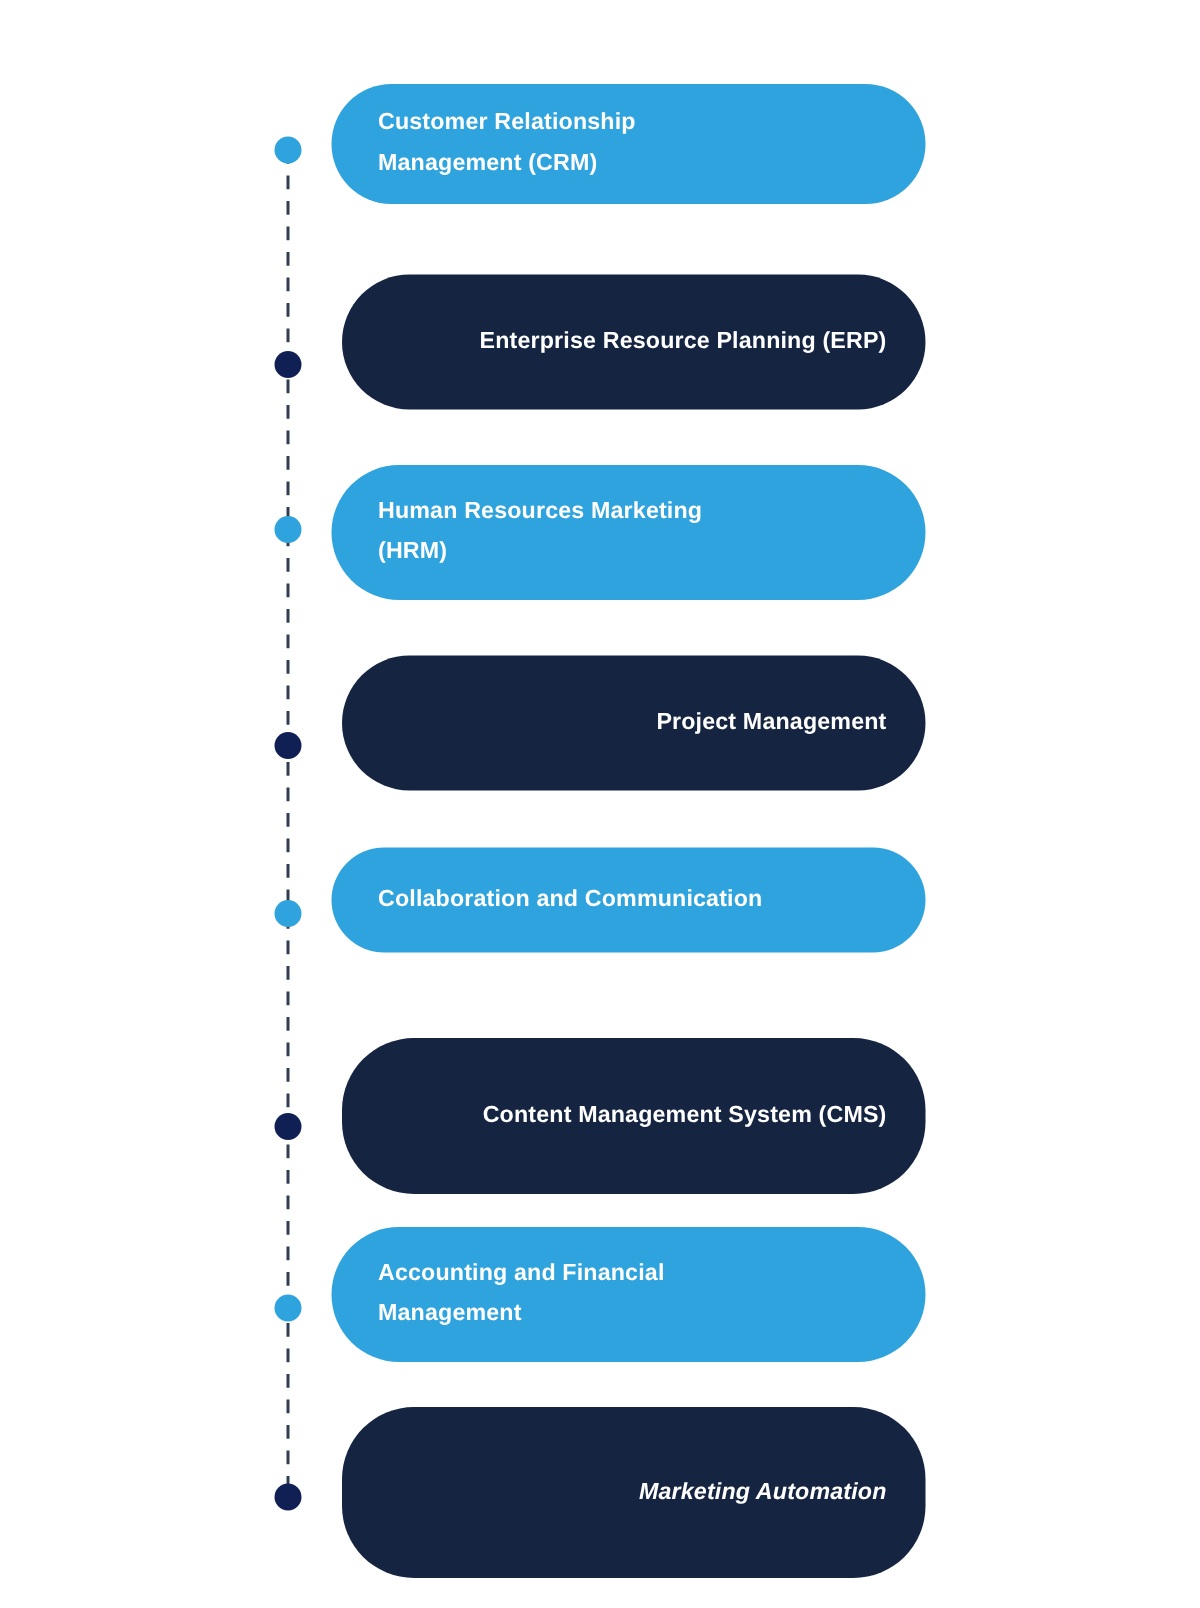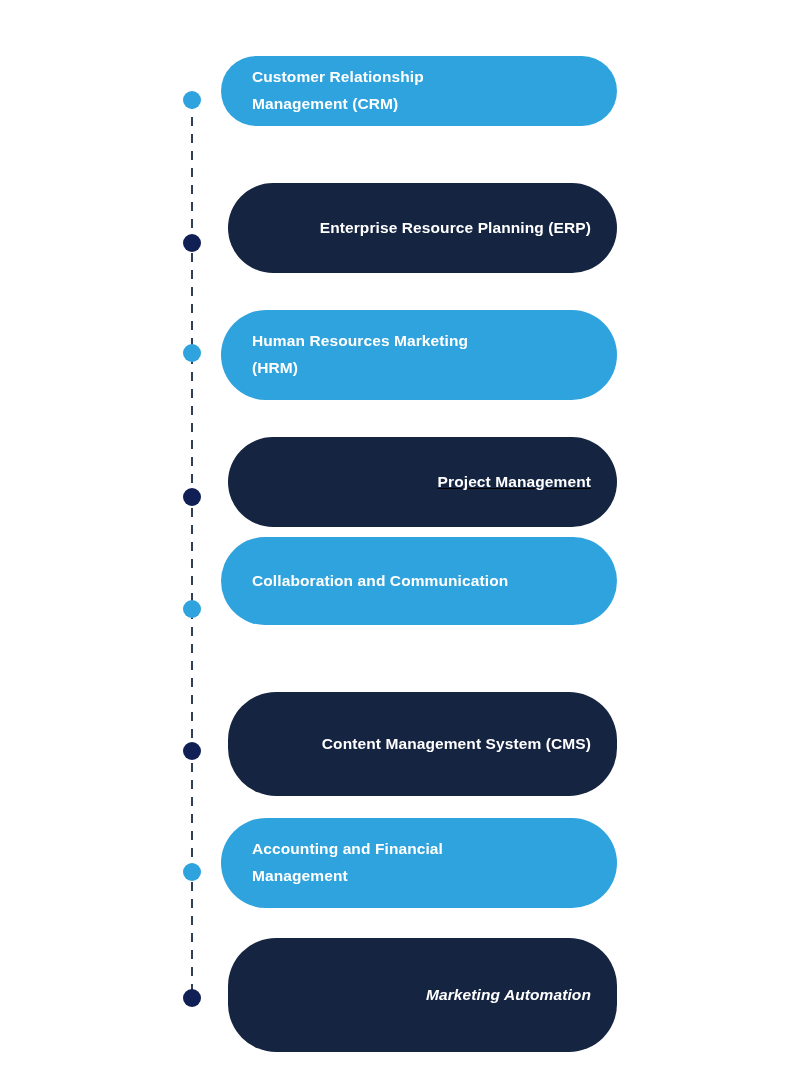--- a/index.html
+++ b/index.html
@@ -88,47 +88,47 @@
 </head>
 <body>
 
 <div id="timeline-canvas">
 
   <div class="spine"></div>
 
   <div id="rows">
       <div class="row">
         <div class="node-dot light" style="top: 91px;"></div>
-        <div class="pill light" style="top: 56px; height: 70px;">
+        <div class="pill light" style="top: 56px; height: 80px;">
           <div class="pill-label">Customer Relationship
 Management (CRM)</div>
         </div>
       </div>
       <div class="row">
         <div class="node-dot dark" style="top: 234px;"></div>
         <div class="pill dark" style="top: 183px; height: 90px;">
           <div class="pill-label">Enterprise Resource Planning (ERP)</div>
         </div>
       </div>
       <div class="row">
         <div class="node-dot light" style="top: 344px;"></div>
         <div class="pill light" style="top: 310px; height: 90px;">
           <div class="pill-label">Human Resources Marketing
 (HRM)</div>
         </div>
       </div>
       <div class="row">
         <div class="node-dot dark" style="top: 488px;"></div>
-        <div class="pill dark" style="top: 437px; height: 90px; text-decoration: underline;">
+        <div class="pill dark" style="top: 437px; height: 90px;">
           <div class="pill-label">Project Management</div>
         </div>
       </div>
       <div class="row">
         <div class="node-dot light" style="top: 600px;"></div>
-        <div class="pill light" style="top: 537px; height: 88px;">
+        <div class="pill light" style="top: 565px; height: 70px;">
           <div class="pill-label">Collaboration and Communication</div>
         </div>
       </div>
       <div class="row">
         <div class="node-dot dark" style="top: 742px;"></div>
         <div class="pill dark" style="top: 692px; height: 104px;">
           <div class="pill-label">Content Management System (CMS)</div>
         </div>
       </div>
       <div class="row">

